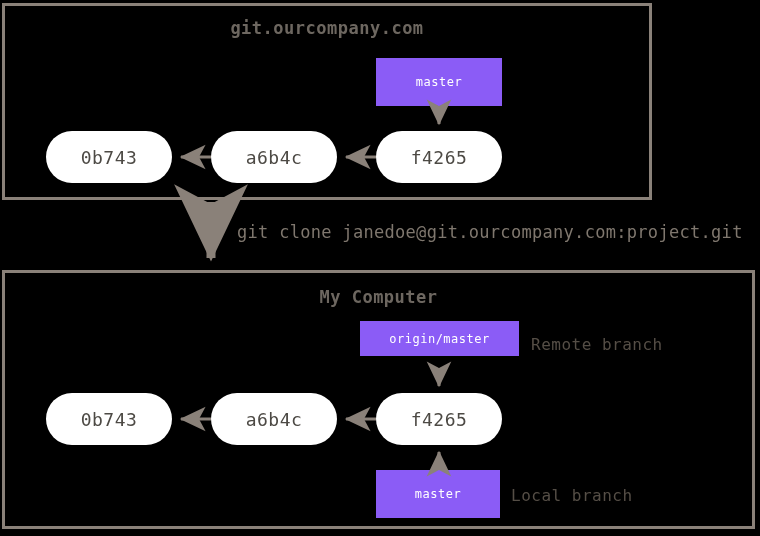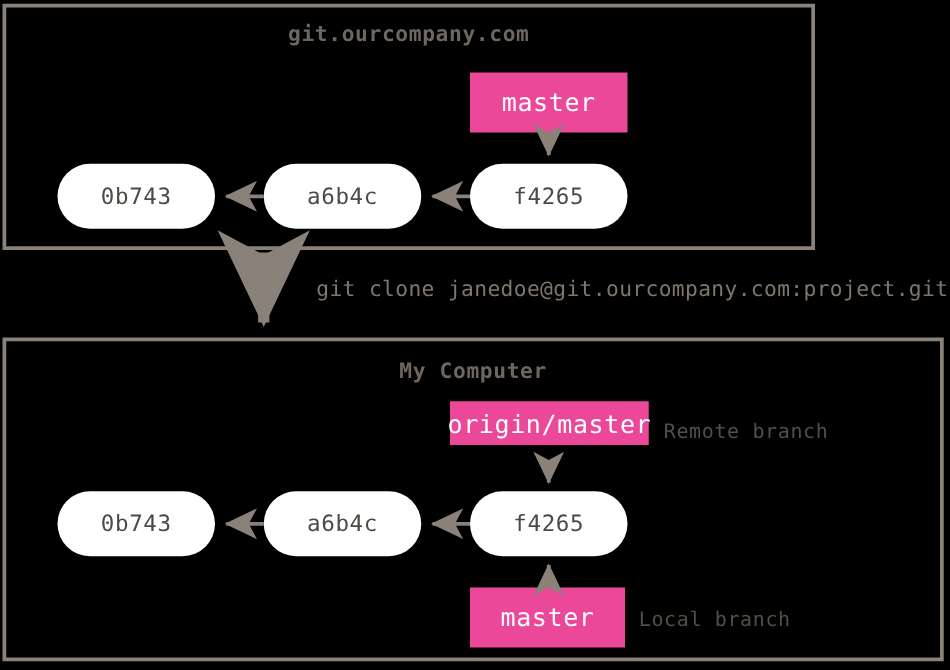--- a/index.html
+++ b/index.html
@@ -67,23 +67,23 @@
     display: flex;
     align-items: center;
     justify-content: center;
     letter-spacing: 0.5px;
   }
 
   
   .branch-box {
     position: absolute;
     box-sizing: border-box;
-    background: #ec4899;
+    background: #8b5cf6;
     color: #ffffff;
-    font-size: 20px;
+    font-size: 12px;
     display: flex;
     align-items: center;
     justify-content: center;
     letter-spacing: 0.5px;
     white-space: nowrap;
   }
 
   
   .annotation {
     position: absolute;
@@ -95,21 +95,20 @@
 
   
   #clone-command {
     position: absolute;
     left: 237px;
     top: 222px;
     color: #7f776e;
     font-size: 17px;
     white-space: nowrap;
     letter-spacing: 0.3px;
-    margin-left: 16px;
   }
 
   
   #arrow-layer {
     position: absolute;
     left: 0;
     top: 0;
     width: 760px;
     height: 536px;
     pointer-events: none;

